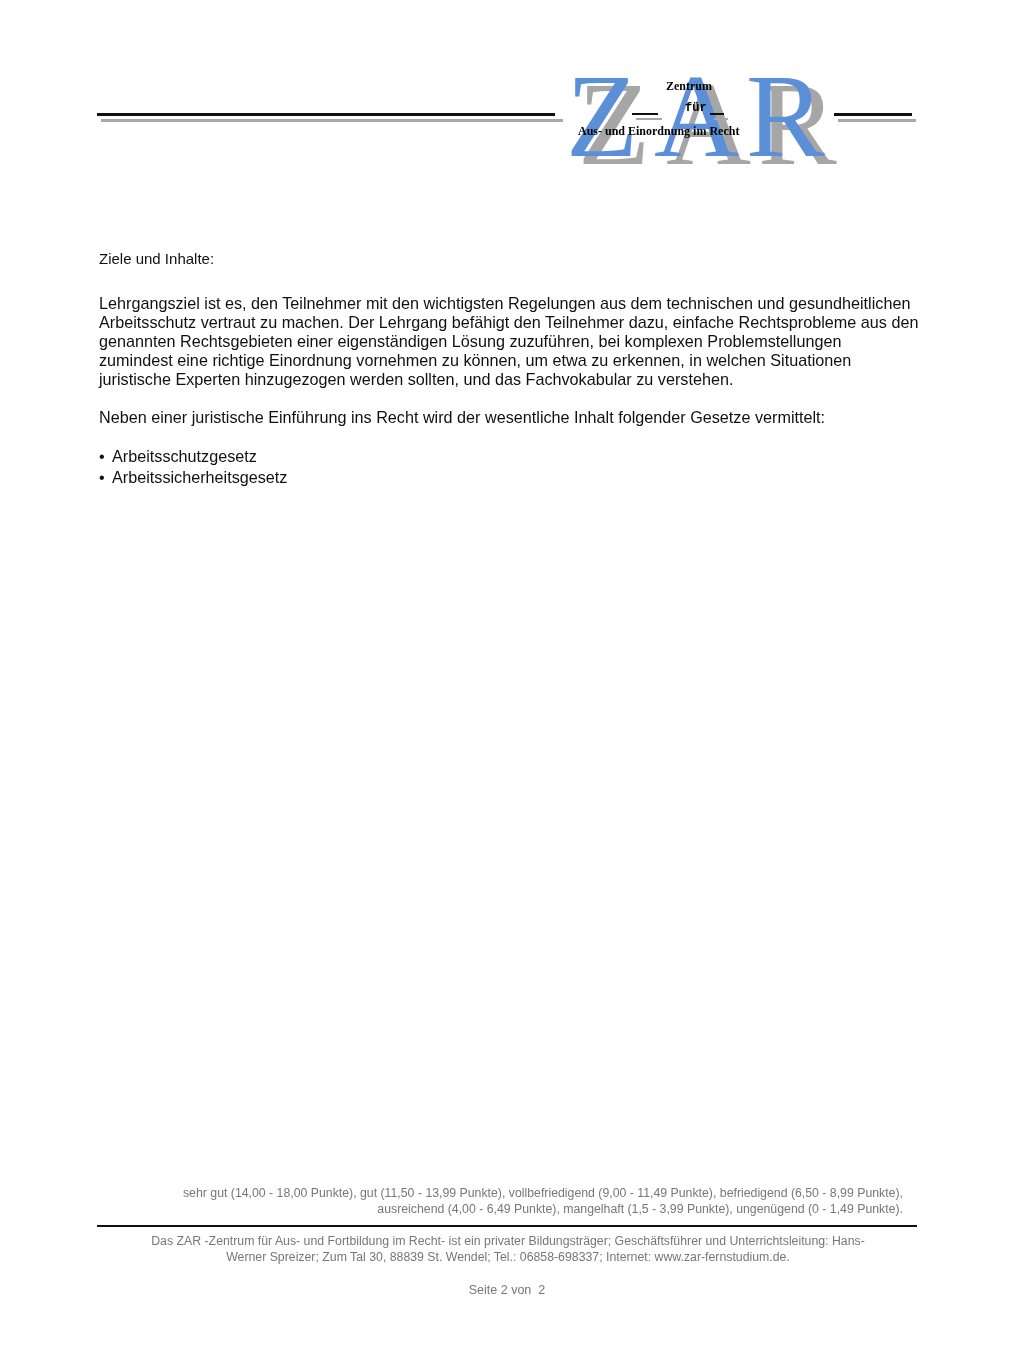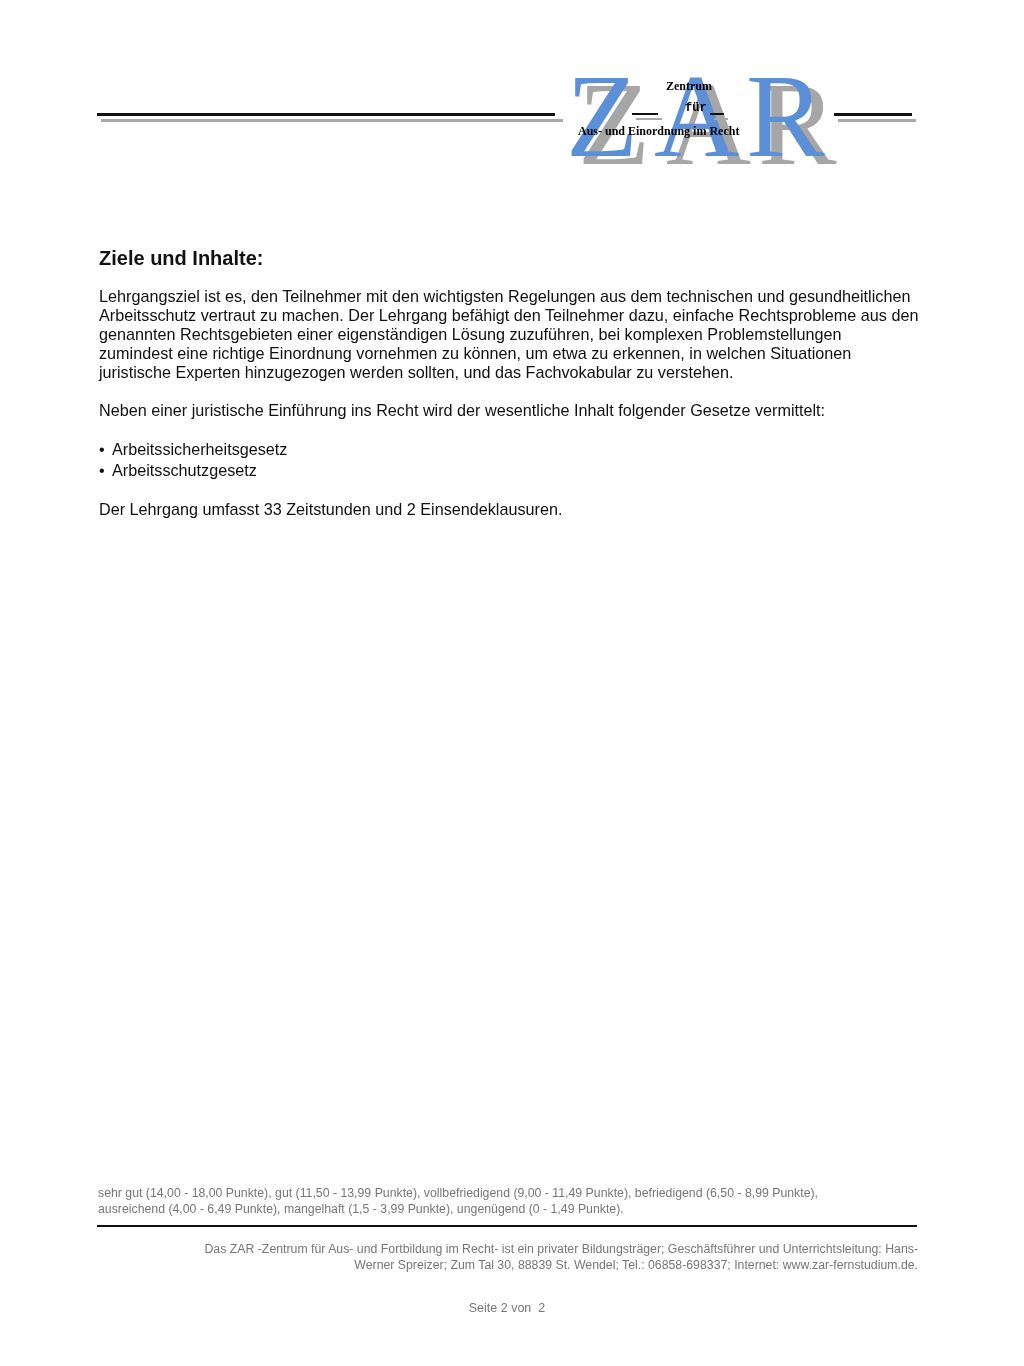--- a/index.html
+++ b/index.html
@@ -66,64 +66,63 @@
     .content {
       position: absolute;
       left: 99px;
       top: 249px;
       width: 820px;
       font-size: 16.2px;
       line-height: 19px;
       color: #111;
     }
     .heading {
-      font-weight: bold;
-      margin: 0 0 19px 0;
-      font-size: 20px;
+      font-weight: normal;
+      margin: 0 0 26px 0;
+      font-size: 15px;
     }
     .para { margin: 0 0 19px 0; }
     .list {
       list-style: none;
       margin: 0 0 19px 0;
       padding: 0;
     }
     .list li { line-height: 21px; }
     .bullet {
       display: inline-block;
       width: 13px;
     }
     
     .grading {
       position: absolute;
-      left: 98px;
+      left: 83px;
       top: 1185px;
       width: 820px;
-      text-align: left;
+      text-align: right;
       font-size: 12.3px;
       line-height: 16px;
       color: #777;
     }
     .footer-rule {
       position: absolute;
       left: 97px;
       top: 1225px;
       width: 820px;
       height: 2px;
       background: #111;
     }
     .imprint {
       position: absolute;
       left: 98px;
       top: 1233px;
       width: 820px;
-      text-align: right;
+      text-align: center;
       font-size: 12.3px;
       line-height: 16px;
       color: #777;
-      margin-top: 8px;
     }
     .page-number {
       position: absolute;
       left: 0;
       top: 1283px;
       width: 1014px;
       text-align: center;
       font-size: 12.5px;
       color: #777;
     }
@@ -156,34 +155,33 @@
   <span class="logo-text" style="left:125px; top:44px;font-family:Liberation Mono, monospace;">für</span>
   <span class="logo-text" style="left:18px; top:67px;">Aus- und Einordnung im Recht</span>
 </div>
 
 <div class="content">
   <h2 class="heading">Ziele und Inhalte:</h2>
   <p class="para">Lehrgangsziel ist es, den Teilnehmer mit den wichtigsten Regelungen aus dem technischen und gesundheitlichen Arbeitsschutz vertraut zu machen. Der Lehrgang befähigt den Teilnehmer dazu, einfache Rechtsprobleme aus den genannten Rechtsgebieten einer eigenständigen Lösung zuzuführen, bei komplexen Problemstellungen zumindest eine richtige Einordnung vornehmen zu können, um etwa zu erkennen, in welchen Situationen juristische Experten hinzugezogen werden sollten, und das Fachvokabular zu verstehen.</p>
   <p class="para">Neben einer juristische Einführung ins Recht wird der wesentliche Inhalt folgender Gesetze vermittelt:</p>
   <ul class="list">
     <li>
+      <span class="bullet">•</span><span>Arbeitsschutzgesetz</span>
+    </li>
+    <li>
       <span class="bullet">•</span><span>Arbeitssicherheitsgesetz</span>
     </li>
-    <li>
-      <span class="bullet">•</span><span>Arbeitsschutzgesetz</span>
-    </li>
   </ul>
-  <p class="para">Der Lehrgang umfasst 33 Zeitstunden und 2 Einsendeklausuren.</p>
 </div>
 
 <div class="grading">
   <div>sehr gut (14,00 - 18,00 Punkte), gut (11,50 - 13,99 Punkte), vollbefriedigend (9,00 - 11,49 Punkte), befriedigend (6,50 - 8,99 Punkte),</div>
   <div>ausreichend (4,00 - 6,49 Punkte), mangelhaft (1,5 - 3,99 Punkte), ungenügend (0 - 1,49 Punkte).</div>
 </div>
 
 <div class="footer-rule"></div>
 
 <div class="imprint">
   <div>Das ZAR -Zentrum für Aus- und Fortbildung im Recht- ist ein privater Bildungsträger; Geschäftsführer und Unterrichtsleitung: Hans-</div>
   <div>Werner Spreizer; Zum Tal 30, 88839 St. Wendel; Tel.: 06858-698337; Internet: www.zar-fernstudium.de.</div>
 </div>
 
-<div class="page-number" style="white-space:pre;margin-top:18px;">Seite 2 von  2</div>
+<div class="page-number" style="white-space:pre;">Seite 2 von  2</div>
 
 </body></html>

